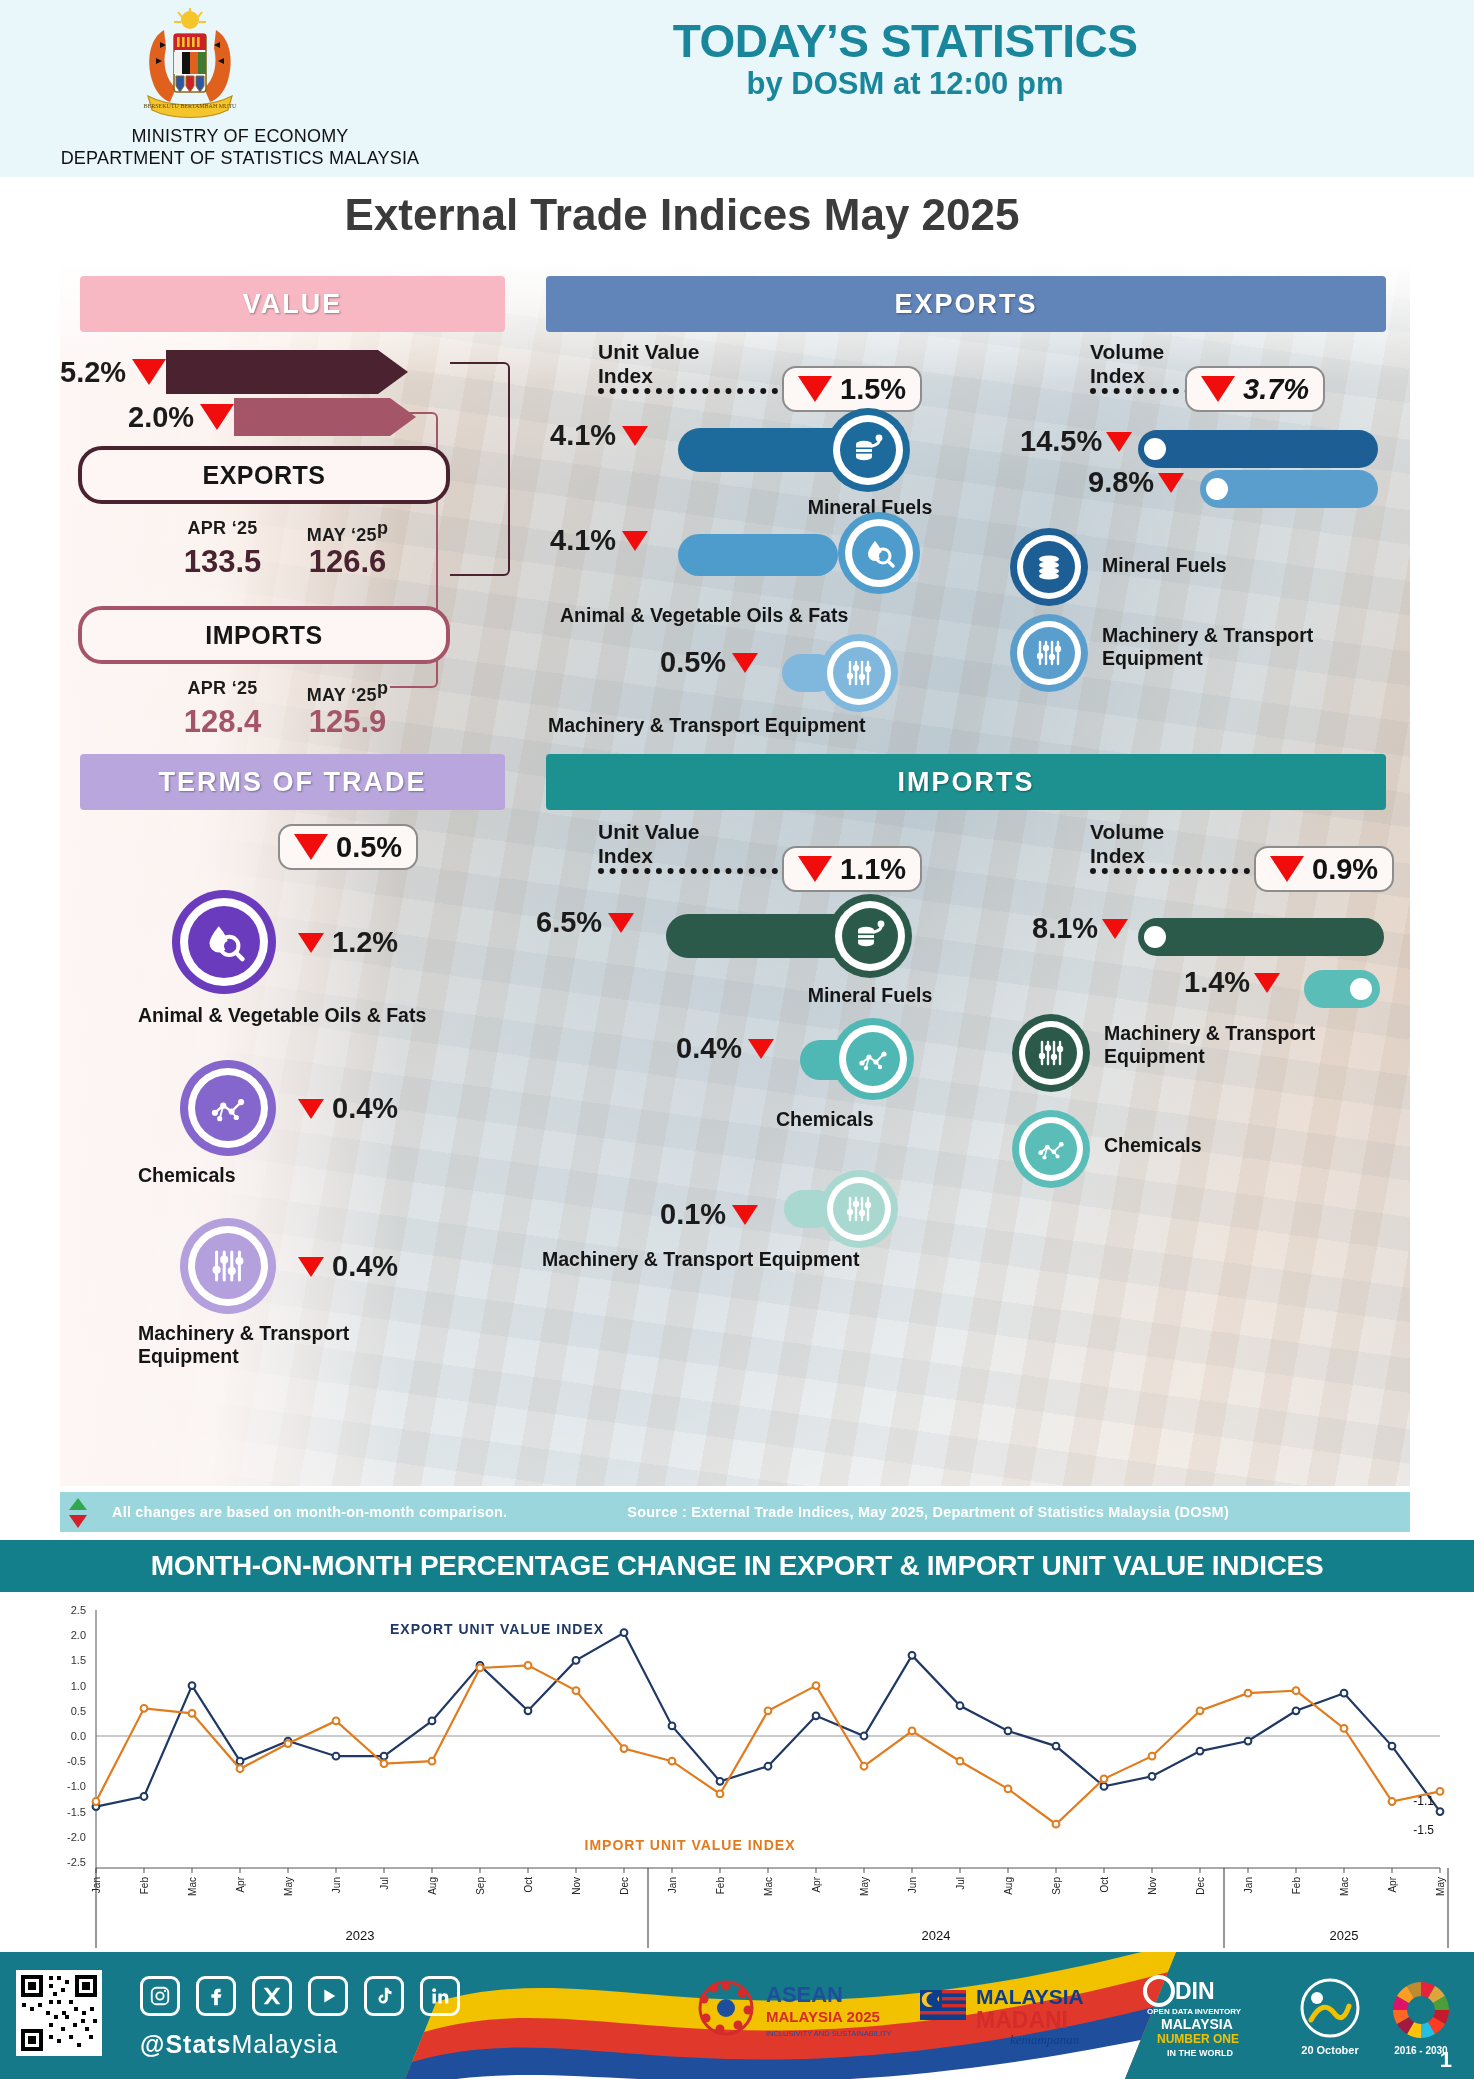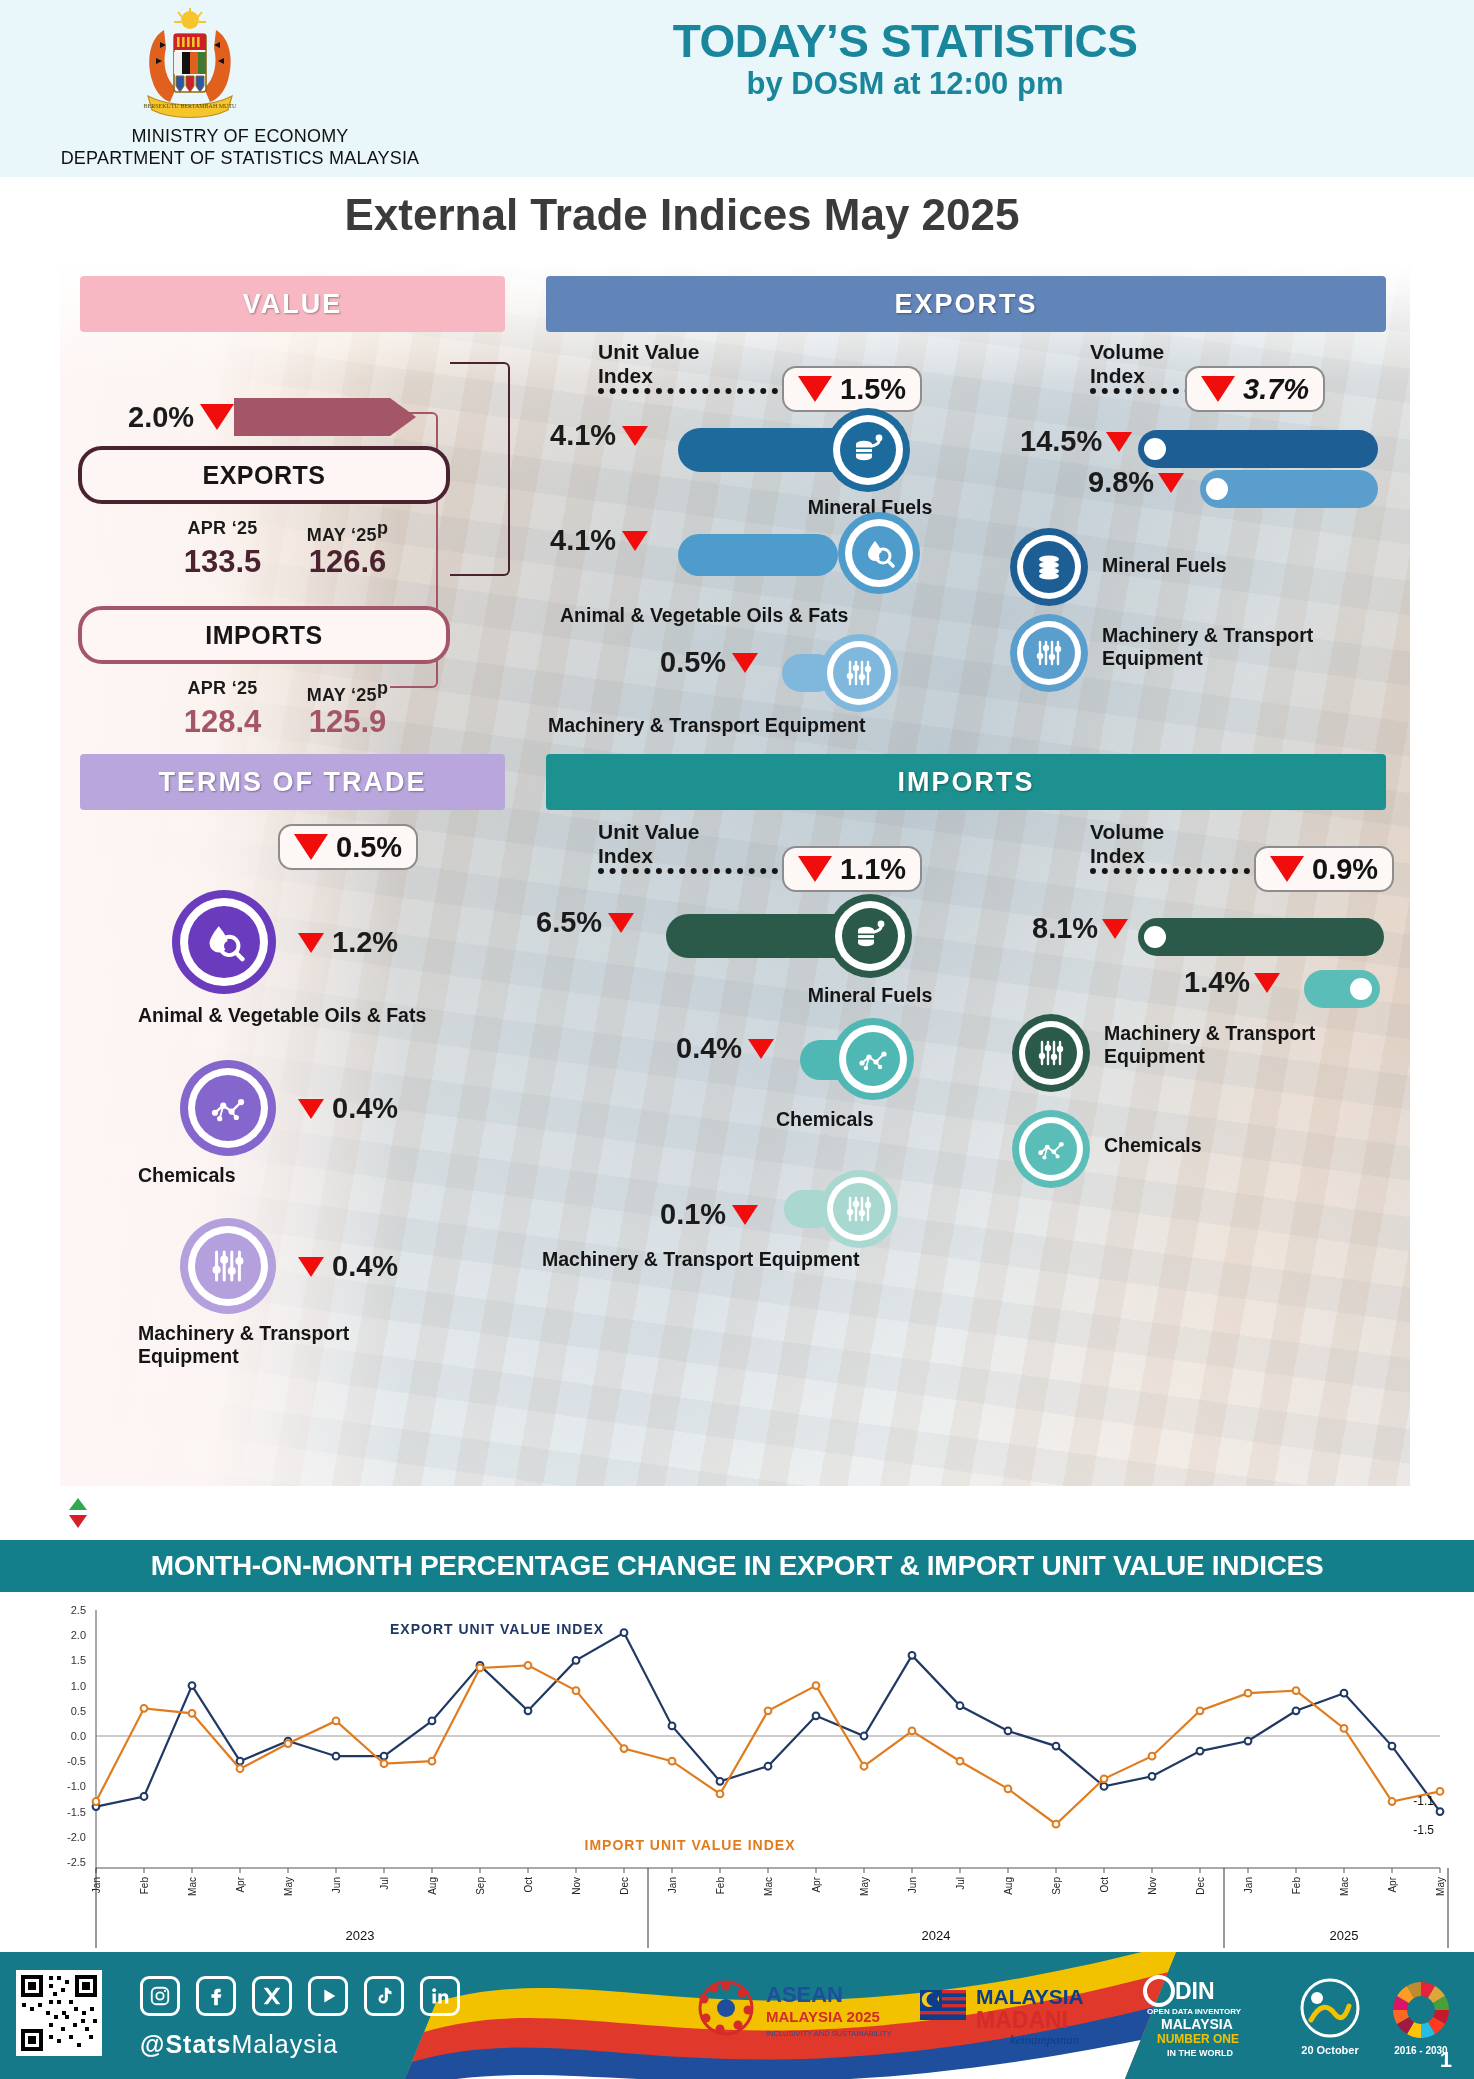--- a/index.html
+++ b/index.html
@@ -238,20 +238,28 @@
 
   <div class="main-title">External Trade Indices May 2025</div>
 
   <div class="body-panel">
     <div class="photo-bg"></div>
     <div class="fadeL"></div>
     <div class="fadeTop"></div>
 
     <div class="pill pill-value">VALUE</div>
 
+    <div class="v-row" style="left:0px; top:88px;">
+      <span class="v-pct">5.2%</span>
+      <span class="tri-down" style="margin-left:6px;"></span>
+      <span class="arrow-bar">
+        <span class="shaft" style="width:212px;background:#4a2230;"></span>
+        <span class="head" style="border-left:30px solid #4a2230;"></span>
+      </span>
+    </div>
 
     <div class="v-row" style="left:68px; top:136px;">
       <span class="v-pct">2.0%</span>
       <span class="tri-down" style="margin-left:6px;"></span>
       <span class="arrow-bar" style="height:38px;">
         <span class="shaft" style="width:156px;height:38px;background:#a45668;"></span>
         <span class="head" style="border-top:19px solid transparent;border-bottom:19px solid transparent;border-left:26px solid #a45668;"></span>
       </span>
     </div>
 
@@ -654,20 +662,24 @@
                 <line x1="9" y1="25" x2="12" y2="14"></line>
                 <line x1="23" y1="24" x2="19" y2="19"></line>
               </g>
           </svg>
         </div>
       </div>
     </div>
     <div class="cat-label" style="left:1044px; top:872px;">Chemicals</div>
   </div>
 
+  <div class="note-strip">
+    <span class="n1">All changes are based on month-on-month  comparison.</span>
+    <span class="n2">Source : External Trade Indices, May 2025, Department of Statistics Malaysia  (DOSM)</span>
+  </div>
   <svg class="updown" width="20" height="32">
     <polygon points="10,1 19,13 1,13" fill="#2fa84f"></polygon>
     <polygon points="10,31 19,18 1,18" fill="#d4202a"></polygon>
   </svg>
 
   <div class="chart-title-bar">
     <span>MONTH-ON-MONTH PERCENTAGE CHANGE IN EXPORT &amp; IMPORT UNIT VALUE INDICES</span>
   </div>
   <div class="chart-area">
     <svg id="chart-svg" width="1474" height="360">

